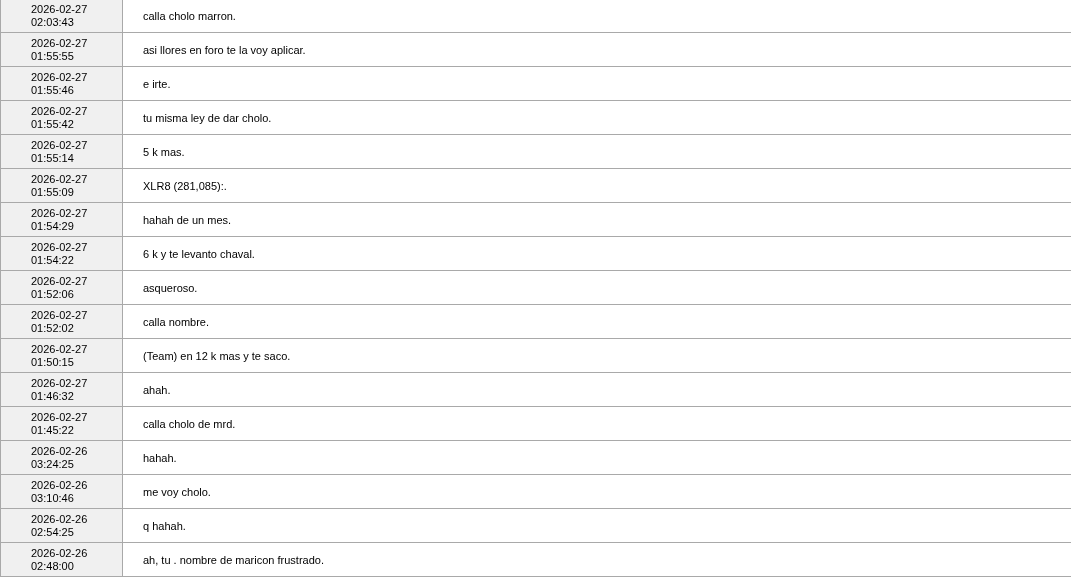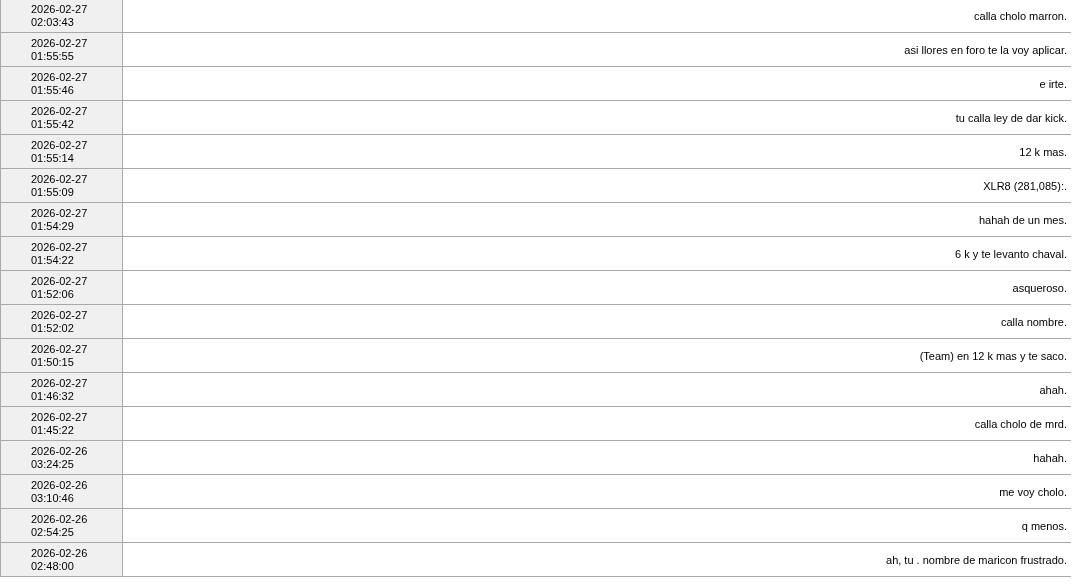--- a/index.html
+++ b/index.html
@@ -43,21 +43,20 @@
   td.ts-cell {
     width: 122px;
     background: var(--timestamp-cell-bg);
     padding: 2px 2px 2px 6px;
     line-height: 13px;
   }
   td.msg-cell {
     background: var(--message-cell-bg);
     padding: 2px 4px 2px 20px;
     border-right: 0;
-    text-align: right;
   }
   .ts-date, .ts-time { display: block; margin-left: 24px; }
 </style>
 </head>
 <body>
 
 <div class="viewport">
   <table class="log-table">
     <colgroup>
       <col style="width:122px">
@@ -93,31 +92,31 @@
       <span class="msg-text">e irte.</span>
     </td>
   </tr>
 
   <tr class="log-row">
     <td class="ts-cell">
       <span class="ts-date">2026-02-27</span>
       <span class="ts-time">01:55:42</span>
     </td>
     <td class="msg-cell">
-      <span class="msg-text">tu calla ley de dar kick.</span>
+      <span class="msg-text">tu misma ley de dar cholo.</span>
     </td>
   </tr>
 
   <tr class="log-row">
     <td class="ts-cell">
       <span class="ts-date">2026-02-27</span>
       <span class="ts-time">01:55:14</span>
     </td>
     <td class="msg-cell">
-      <span class="msg-text">12 k mas.</span>
+      <span class="msg-text">5 k mas.</span>
     </td>
   </tr>
 
   <tr class="log-row">
     <td class="ts-cell">
       <span class="ts-date">2026-02-27</span>
       <span class="ts-time">01:55:09</span>
     </td>
     <td class="msg-cell">
       <span class="msg-text">XLR8 (281,085):.</span>
@@ -213,21 +212,21 @@
       <span class="msg-text">me voy cholo.</span>
     </td>
   </tr>
 
   <tr class="log-row">
     <td class="ts-cell">
       <span class="ts-date">2026-02-26</span>
       <span class="ts-time">02:54:25</span>
     </td>
     <td class="msg-cell">
-      <span class="msg-text">q menos.</span>
+      <span class="msg-text">q hahah.</span>
     </td>
   </tr>
 
   <tr class="log-row">
     <td class="ts-cell">
       <span class="ts-date">2026-02-26</span>
       <span class="ts-time">02:48:00</span>
     </td>
     <td class="msg-cell">
       <span class="msg-text">ah, tu . nombre de maricon frustrado.</span>

